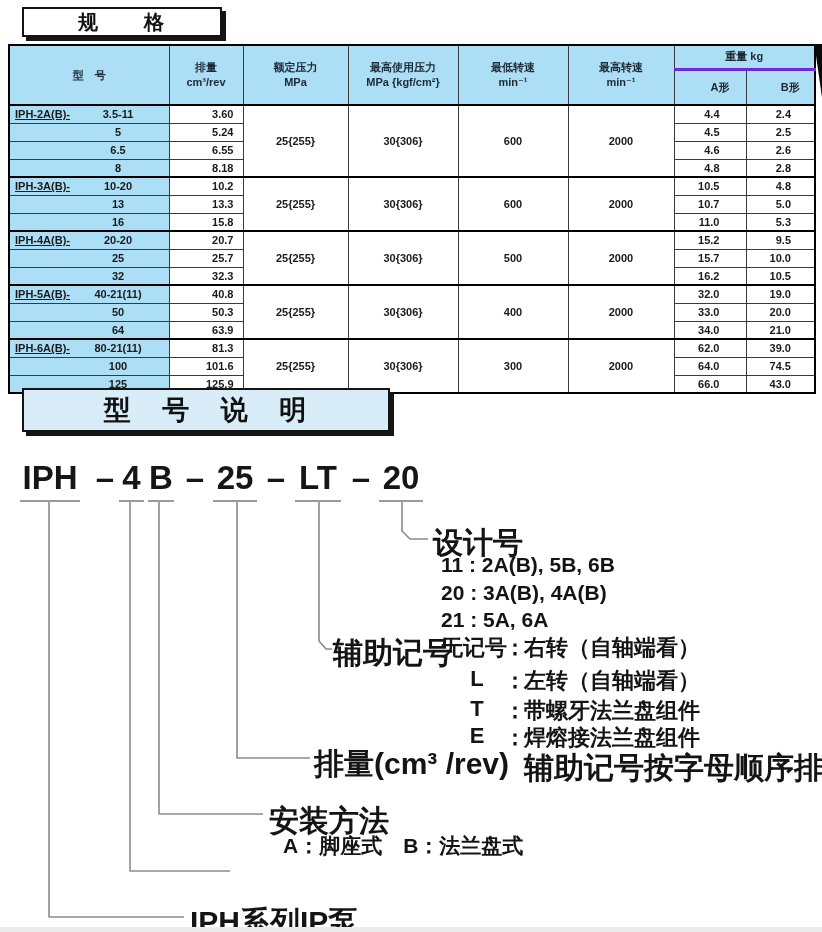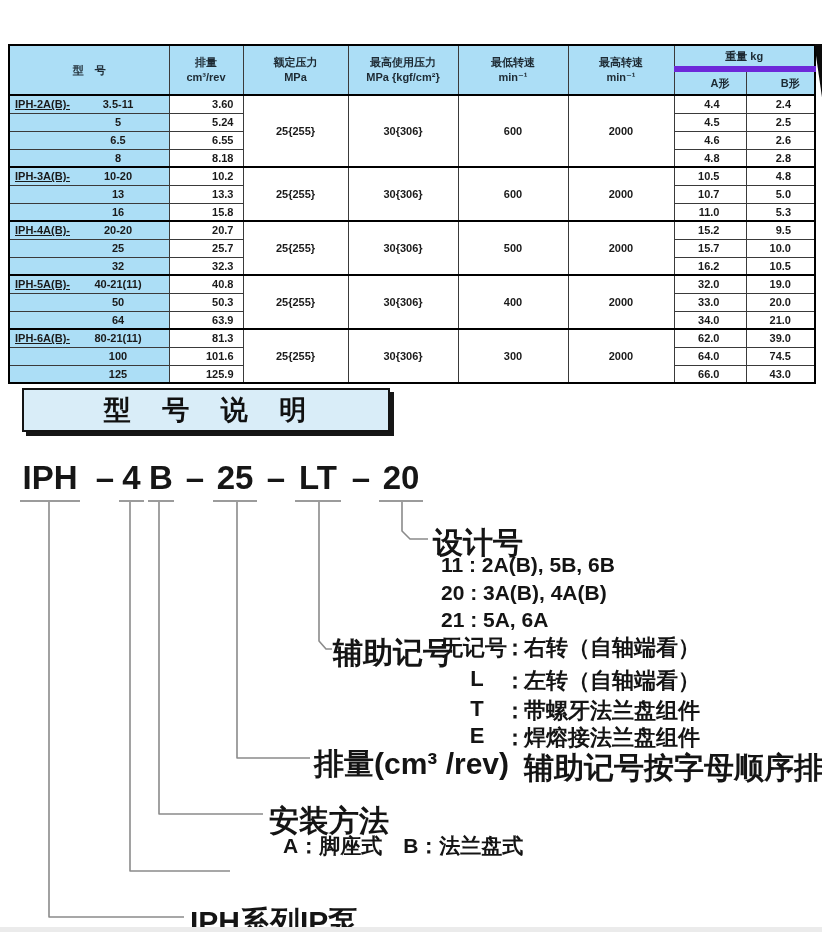--- a/index.html
+++ b/index.html
@@ -14,21 +14,21 @@
   #model-title{left:22px;top:388px;width:368px;height:44px;background:#d9edf8;
                font-size:27px;font-weight:bold;letter-spacing:12px;padding-left:10px;}
 
   
   #spec-table{position:absolute;left:8px;top:44px;width:806px;border-collapse:collapse;
               table-layout:fixed;border:2px solid #000;}
   #spec-table th,#spec-table td{border:1px solid #3a3a3a;padding:0;font-size:11px;
               white-space:nowrap;overflow:hidden;box-sizing:border-box;}
   #spec-table thead th{background:#acdef6;font-weight:bold;color:#1d2a33;text-align:center;vertical-align:middle;}
   #spec-table thead .h1 th{height:24px;}
-  #spec-table thead .h2 th{height:26px;border-top:6px solid #6d28d9;padding-left:20px;}
+  #spec-table thead .h2 th{height:36px;border-top:3px solid #6d28d9;padding-left:20px;}
   #spec-table thead th div{line-height:1.35;}
   #spec-table thead tr.h1 th{border-bottom:2px solid #000;}
   #spec-table tbody tr{height:18px;}
   #spec-table tbody td{font-weight:bold;color:#1a1a1a;background:#fff;vertical-align:middle;}
   #spec-table td.mc{background:#acdef6;text-align:left;}
   #spec-table td.mc .pfx{display:inline-block;width:72px;padding-left:5px;text-decoration:underline;}
   #spec-table td.mc .sz{display:inline-block;width:62px;text-align:center;}
   #spec-table td.num{text-align:right;}
   #spec-table td.d{padding-right:9px;}
   #spec-table td.wa{padding-right:26px;}
@@ -57,20 +57,23 @@
 
   .wedge{position:absolute;left:813px;top:44px;width:9px;height:58px;background:#0a0a0a;
          clip-path:polygon(100% 0,15% 0,100% 92%);}
   .page-edge{position:absolute;left:0;top:927px;width:822px;height:5px;background:#ebebeb;}
 </style>
 </head>
 <body>
 
 <div id="page">
 
+  <div id="spec-title" class="titlebox">
+    <span>规　　格</span>
+  </div>
 
   <table id="spec-table">
     <colgroup>
       <col style="width:160px">
         <col style="width:74px">
         <col style="width:105px">
         <col style="width:110px">
       <col style="width:110px">
         <col style="width:106px">
         <col style="width:72px">

